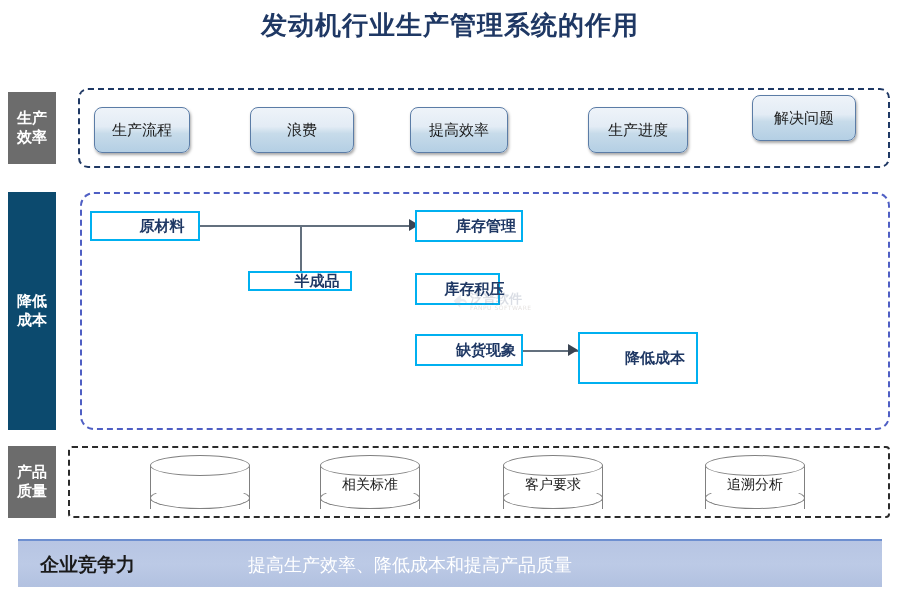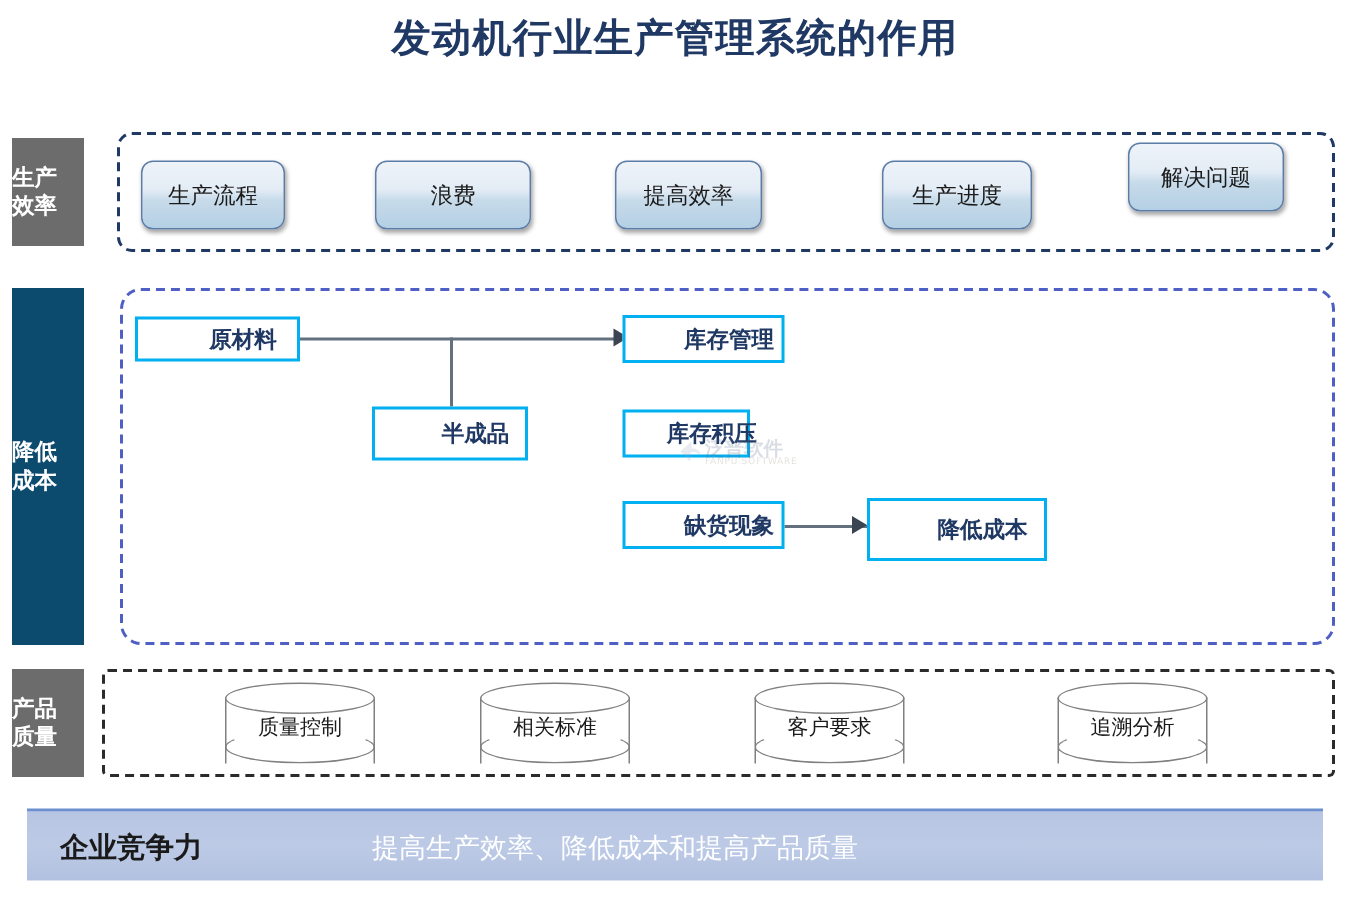--- a/index.html
+++ b/index.html
@@ -19,21 +19,21 @@
     font-size:26px;
     font-weight:bold;
     color:#1f3864;
     letter-spacing:1px;
     font-family:"DejaVu Serif","Liberation Serif",serif;
   }
 
   
   .side-label{
     position:absolute;
-    display:flex;align-items:center;
+    display:flex;align-items:center;justify-content:center;
     color:#ffffff;font-weight:bold;
     font-size:15px;line-height:19px;
     text-align:center;
     font-family:"DejaVu Serif","Liberation Serif",serif;
   }
   .side-gray{background:#6c6c6c;}
   .side-blue{background:#0c4a6e;}
   #side-eff{left:8px;top:92px;width:48px;height:72px;}
   #side-cost{left:8px;top:192px;width:48px;height:238px;}
   #side-qual{left:8px;top:446px;width:48px;height:72px;}
@@ -195,25 +195,25 @@
   <div class="sec" id="sec-cost"></div>
 
   <div class="hline" style="left:198px;top:225px;width:223px;"></div>
   <div class="arrow-r" style="left:409px;top:219px;"></div>
   <div class="vline" style="left:300px;top:225px;height:47px;"></div>
 
   <div class="hline" style="left:521px;top:350px;width:58px;"></div>
   <div class="arrow-r" style="left:568px;top:344px;"></div>
 
   <div class="fbox" style="left:90px;top:211px;width:110px;height:30px;">原材料</div>
-  <div class="fbox" style="left:248px;top:271px;width:104px;height:36px;">半成品</div>
+  <div class="fbox" style="left:248px;top:271px;width:104px;height:20px;">半成品</div>
   <div class="fbox" style="left:415px;top:210px;width:108px;height:32px;">库存管理</div>
   <div class="fbox" style="left:415px;top:273px;width:85px;height:32px;">库存积压</div>
   <div class="fbox" style="left:415px;top:334px;width:108px;height:32px;">缺货现象</div>
-  <div class="fbox" style="left:578px;top:332px;width:120px;height:42px;">降低成本</div>
+  <div class="fbox" style="left:578px;top:332px;width:120px;height:52px;">降低成本</div>
 
   <div id="watermark">
     <svg width="18" height="18" viewBox="0 0 24 24" style="position:absolute;left:0;top:2px;">
       <path d="M2 12 L12 3 L12 9 Q20 9 20 16 Q16 11 11 13 L11 21 Z" fill="#9aa7bf"></path>
     </svg>
     <div id="wm-text">泛普软件</div>
     <div id="wm-sub">FANPU SOFTWARE</div>
   </div>
 
   <div class="side-label side-gray" id="side-qual">
@@ -222,21 +222,20 @@
       <div>质量</div>
     </div>
   </div>
 
   <div class="sec" id="sec-qual"></div>
 
   <div class="cyl" style="left:150px;top:455px;">
     <div class="body"></div>
     <div class="bot"></div>
     <div class="top"></div>
-    <div class="lbl">质量控制</div>
   </div>
 
   <div class="cyl" style="left:320px;top:455px;">
     <div class="body"></div>
     <div class="bot"></div>
     <div class="top"></div>
     <div class="lbl">相关标准</div>
   </div>
 
   <div class="cyl" style="left:503px;top:455px;">

